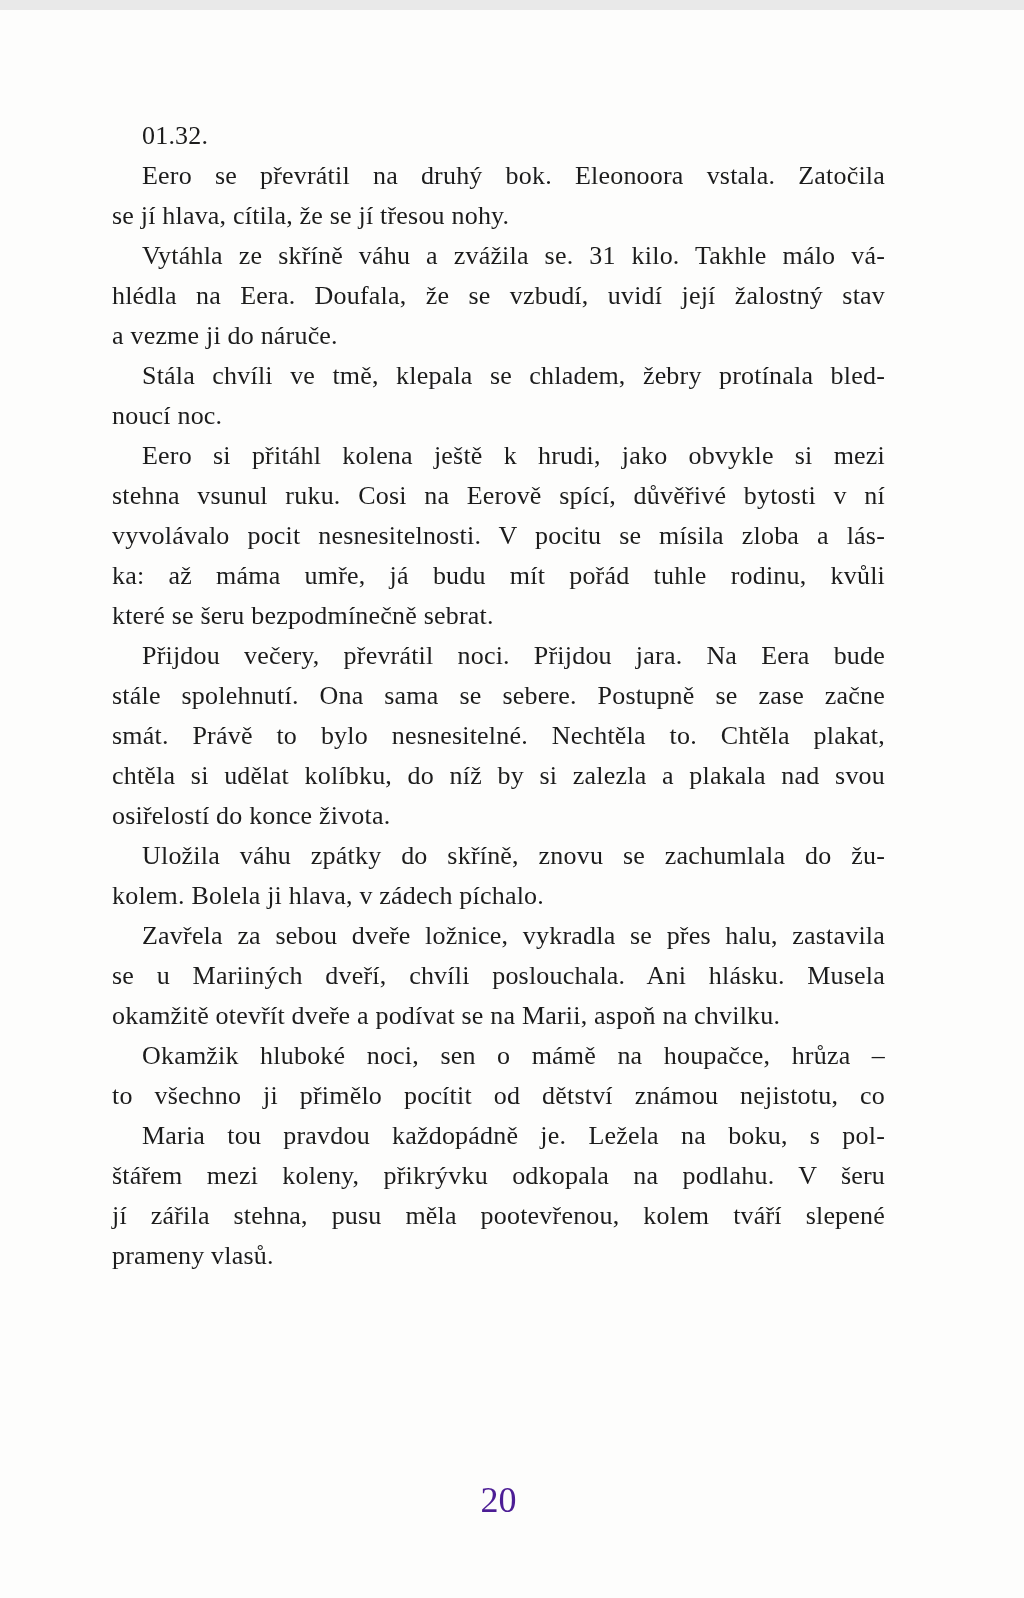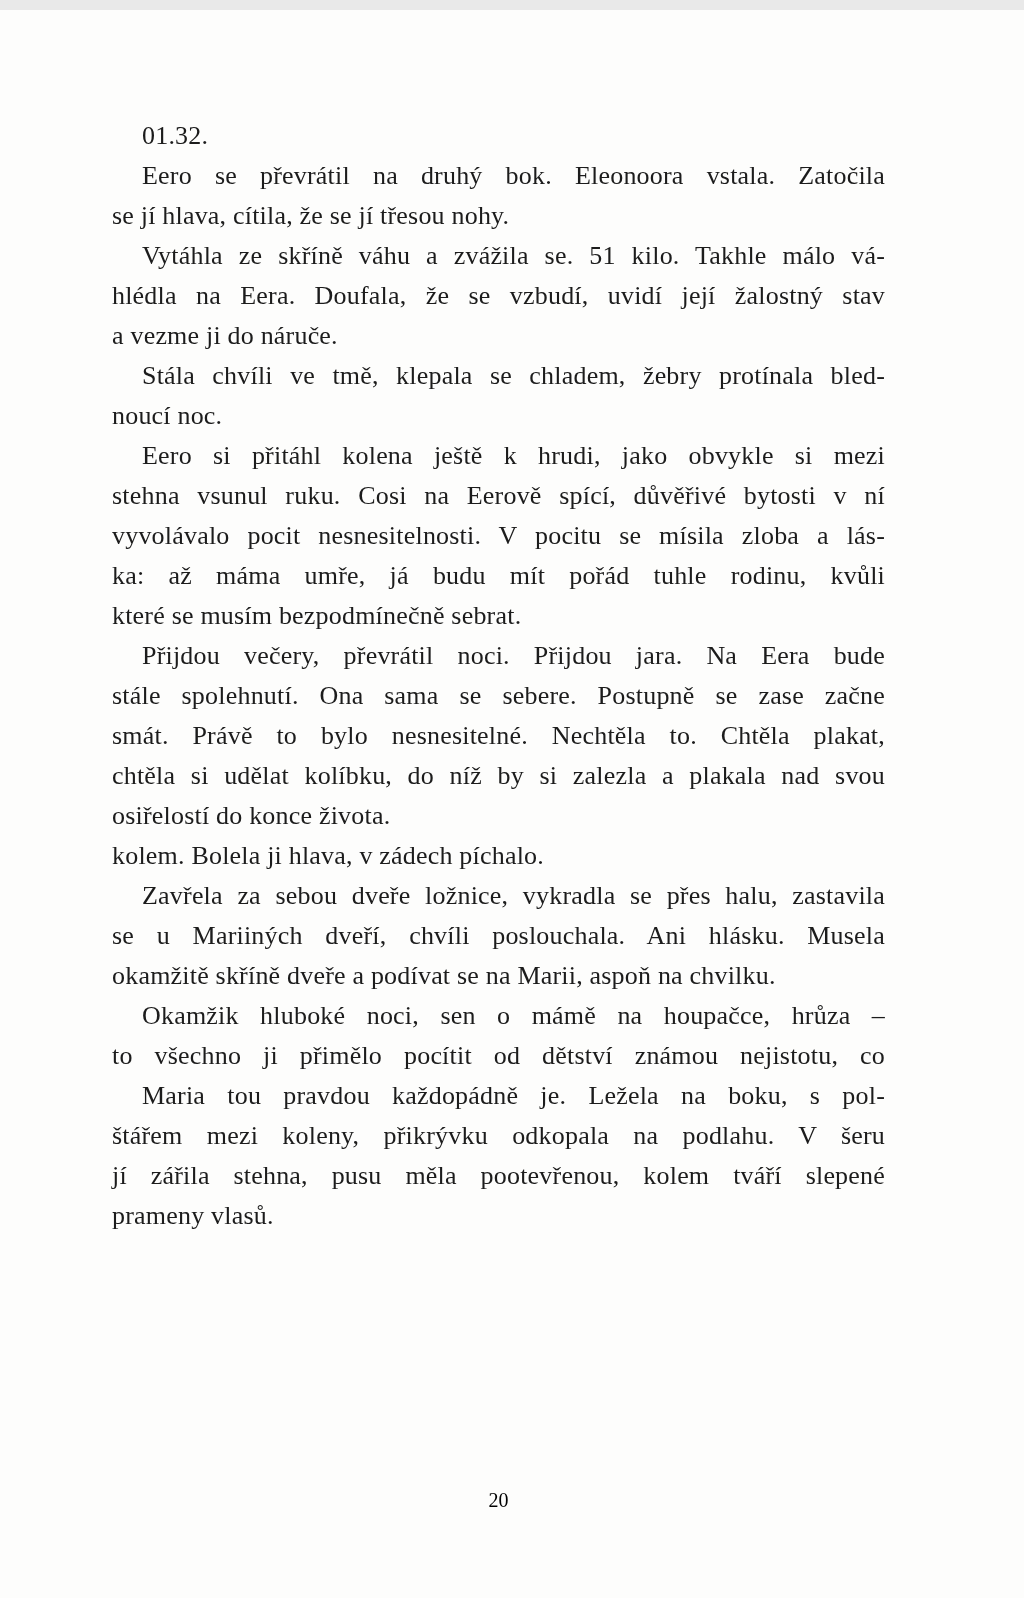--- a/index.html
+++ b/index.html
@@ -41,67 +41,68 @@
   }
   .line.last {
     text-align-last: left;
   }
   .page-number {
     position: absolute;
     left: 112px;
     top: 1470px;
     width: 773px;
     text-align: center;
-    font-size: 20px;
+    font-size: 36px;
     line-height: 40px;
-    color: #000000;
+    color: #4c1d95;
   }
 </style>
 </head>
 <body>
 
 <div class="book-page">
   <div class="text-block">
       <div class="paragraph">
         <div class="line first last">01.32.</div>
       </div>
       <div class="paragraph">
         <div class="line first">Eero se převrátil na druhý bok. Eleonoora vstala. Zatočila</div>
         <div class="line last">se jí hlava, cítila, že se jí třesou nohy.</div>
       </div>
       <div class="paragraph">
-        <div class="line first">Vytáhla ze skříně váhu a zvážila se. 51 kilo. Takhle málo vá-</div>
+        <div class="line first">Vytáhla ze skříně váhu a zvážila se. 31 kilo. Takhle málo vá-</div>
         <div class="line">hlédla na Eera. Doufala, že se vzbudí, uvidí její žalostný stav</div>
         <div class="line last">a vezme ji do náruče.</div>
       </div>
       <div class="paragraph">
         <div class="line first">Stála chvíli ve tmě, klepala se chladem, žebry protínala bled-</div>
         <div class="line last">noucí noc.</div>
       </div>
       <div class="paragraph">
         <div class="line first">Eero si přitáhl kolena ještě k hrudi, jako obvykle si mezi</div>
         <div class="line">stehna vsunul ruku. Cosi na Eerově spící, důvěřivé bytosti v ní</div>
         <div class="line">vyvolávalo pocit nesnesitelnosti. V pocitu se mísila zloba a lás-</div>
         <div class="line">ka: až máma umře, já budu mít pořád tuhle rodinu, kvůli</div>
-        <div class="line last">které se musím bezpodmínečně sebrat.</div>
+        <div class="line last">které se šeru bezpodmínečně sebrat.</div>
       </div>
       <div class="paragraph">
         <div class="line first">Přijdou večery, převrátil noci. Přijdou jara. Na Eera bude</div>
         <div class="line">stále spolehnutí. Ona sama se sebere. Postupně se zase začne</div>
         <div class="line">smát. Právě to bylo nesnesitelné. Nechtěla to. Chtěla plakat,</div>
         <div class="line">chtěla si udělat kolíbku, do níž by si zalezla a plakala nad svou</div>
         <div class="line last">osiřelostí do konce života.</div>
       </div>
       <div class="paragraph">
+        <div class="line first">Uložila váhu zpátky do skříně, znovu se zachumlala do žu-</div>
         <div class="line last">kolem. Bolela ji hlava, v zádech píchalo.</div>
       </div>
       <div class="paragraph">
         <div class="line first">Zavřela za sebou dveře ložnice, vykradla se přes halu, zastavila</div>
         <div class="line">se u Mariiných dveří, chvíli poslouchala. Ani hlásku. Musela</div>
-        <div class="line last">okamžitě skříně dveře a podívat se na Marii, aspoň na chvilku.</div>
+        <div class="line last">okamžitě otevřít dveře a podívat se na Marii, aspoň na chvilku.</div>
       </div>
       <div class="paragraph">
         <div class="line first">Okamžik hluboké noci, sen o mámě na houpačce, hrůza –</div>
         <div class="line">to všechno ji přimělo pocítit od dětství známou nejistotu, co</div>
       </div>
       <div class="paragraph">
         <div class="line first">Maria tou pravdou každopádně je. Ležela na boku, s pol-</div>
         <div class="line">štářem mezi koleny, přikrývku odkopala na podlahu. V šeru</div>
         <div class="line">jí zářila stehna, pusu měla pootevřenou, kolem tváří slepené</div>
         <div class="line last">prameny vlasů.</div>

